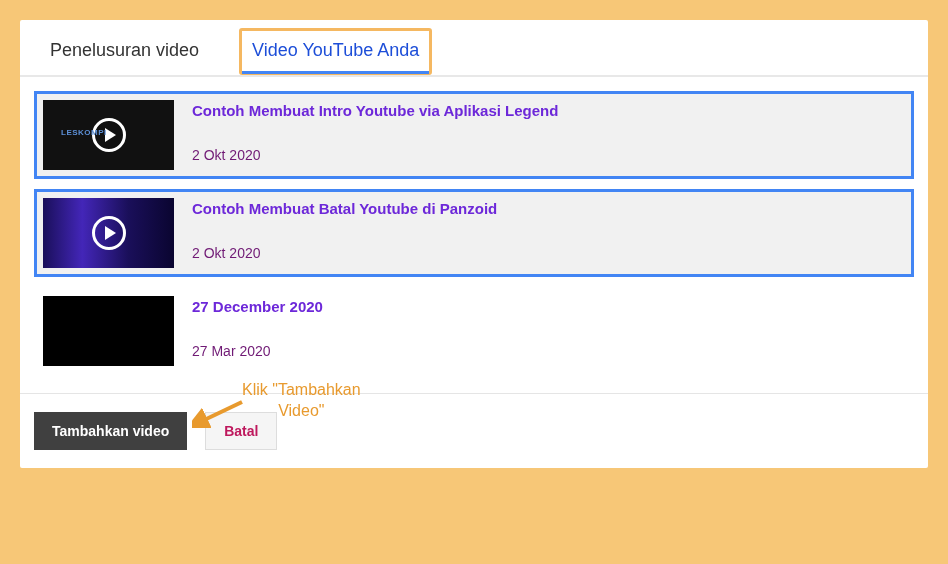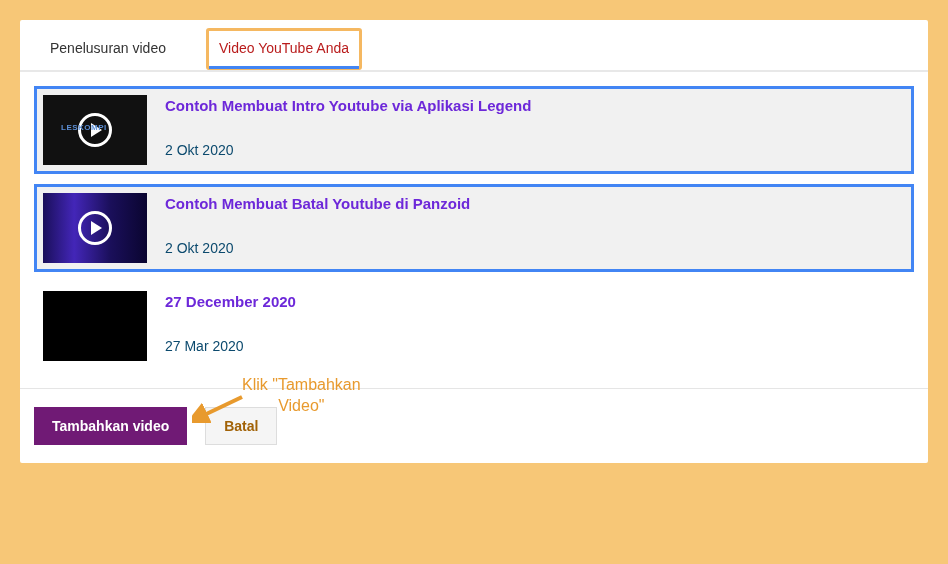--- a/index.html
+++ b/index.html
@@ -13,27 +13,27 @@
     }
     .tabs {
       display: flex;
       align-items: center;
       padding: 8px 20px 0 20px;
       border-bottom: 2px solid #e8e8e8;
       gap: 30px;
     }
     .tab {
       padding: 12px 10px 14px 10px;
-      font-size: 14px;
+      font-size: 18px;
       color: #333;
       cursor: pointer;
       position: relative;
     }
     .tab.active {
-      color: #b91c1c;
+      color: #1d4ed8;
       font-weight: 500;
     }
     .tab.active::after {
       content: "";
       position: absolute;
       left: 0; right: 0; bottom: -2px;
       height: 3px;
       background: #4285f4;
     }
     .tab-highlight {
@@ -50,21 +50,21 @@
       margin-bottom: 10px;
       background: #f1f1f1;
       border: 3px solid transparent;
     }
     .video-item.selected {
       border: 3px solid #4285f4;
       background: #f1f1f1;
     }
     .video-item:not(.selected) { background: #fff; }
     .thumb {
-      width: 104px;
+      width: 131px;
       height: 70px;
       background: #000;
       position: relative;
       display: flex;
       align-items: center;
       justify-content: center;
       flex-shrink: 0;
     }
     .thumb.blue { background: linear-gradient(90deg, #1a0f5a 0%, #4326b8 30%, #1a0f5a 65%, #0a0530 100%); }
     .thumb.dark { background: #111; }
@@ -87,37 +87,37 @@
       position: absolute;
       color: #5c8fd6;
       font-size: 8px;
       font-weight: bold;
       left: 18px;
       top: 28px;
       letter-spacing: 0.5px;
     }
     .video-meta { flex: 1; padding-top: 2px; }
     .video-title { font-size: 15px; font-weight: bold; color: #6d28d9; margin-bottom: 28px; }
-    .video-date { font-size: 14px; color: #0c4a6e; }
+    .video-date { font-size: 14px; color: #701a75; }
     .footer {
       border-top: 1px solid #e5e5e5;
       padding: 18px 14px;
       display: flex;
       gap: 18px;
       position: relative;
     }
     .btn {
       padding: 10px 18px;
       font-size: 14px;
       font-weight: bold;
       border: none;
       cursor: pointer;
     }
-    .btn-primary { background: #701a75; color: #fff; text-align: right; }
-    .btn-secondary { background: #f5f5f5; color: #a16207; border: 1px solid #ddd; }
+    .btn-primary { background: #404040; color: #fff; text-align: right; }
+    .btn-secondary { background: #f5f5f5; color: #be185d; border: 1px solid #ddd; }
     .annotation {
       position: absolute;
       left: 222px;
       top: -14px;
       color: #e89a2e;
       font-size: 16px;
       font-weight: 500;
       text-align: center;
       line-height: 1.3;
     }

